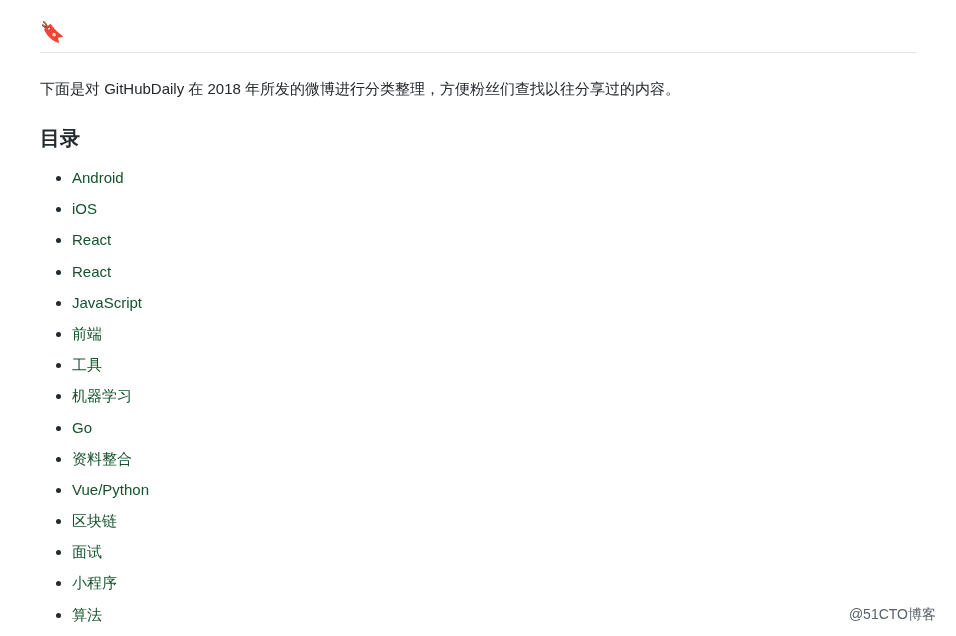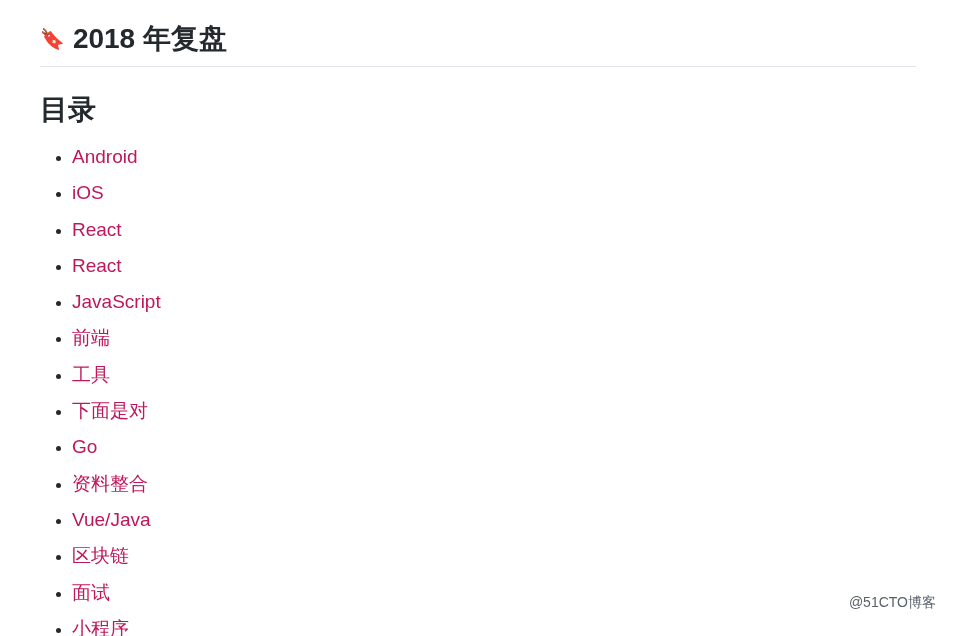--- a/index.html
+++ b/index.html
@@ -44,74 +44,74 @@
     }
 
     .description {
       color: #24292e;
       font-size: 15px;
       line-height: 1.6;
       margin-bottom: 24px;
     }
 
     .toc-heading {
-      font-size: 28px;
+      font-size: 20px;
       font-weight: 700;
       margin-bottom: 12px;
       color: #24292e;
     }
 
     .toc-list {
       list-style: disc;
       padding-left: 2em;
     }
 
     .toc-list li {
       margin-bottom: 4px;
       line-height: 1.7;
     }
 
     .toc-list li a {
-      color: #be185d;
+      color: #14532d;
       text-decoration: none;
-      font-size: 19px;
+      font-size: 15px;
     }
 
     .footer-brand {
       position: fixed;
-      bottom: 24px;
+      bottom: 12px;
       right: 20px;
       color: #586069;
       font-size: 14px;
     }
   </style>
 </head>
 <body>
 
 <div class="page-container">
   <div class="title-row">
     <span class="bookmark-icon">🔖</span>
-    <h1 class="page-title">2018 年复盘</h1>
   </div>
 
+  <p class="description">下面是对 GitHubDaily 在 2018 年所发的微博进行分类整理，方便粉丝们查找以往分享过的内容。</p>
 
   <h2 class="toc-heading">目录</h2>
 
   <ul class="toc-list">
   <li><a href="#">Android</a></li>
       <li><a href="#">iOS</a></li>
       <li><a href="#">React</a></li>
       <li><a href="#">React</a></li>
       <li><a href="#">JavaScript</a></li>
       <li><a href="#">前端</a></li>
       <li><a href="#">工具</a></li>
-      <li><a href="#">下面是对</a></li>
+      <li><a href="#">机器学习</a></li>
       <li><a href="#">Go</a></li>
       <li><a href="#">资料整合</a></li>
-      <li><a href="#">Vue/Java</a></li>
+      <li><a href="#">Vue/Python</a></li>
       <li><a href="#">区块链</a></li>
       <li><a href="#">面试</a></li>
       <li><a href="#">小程序</a></li>
       <li><a href="#">算法</a></li>
     </ul>
 </div>
 
 <div class="footer-brand">@51CTO博客</div>
 
 </body></html>

